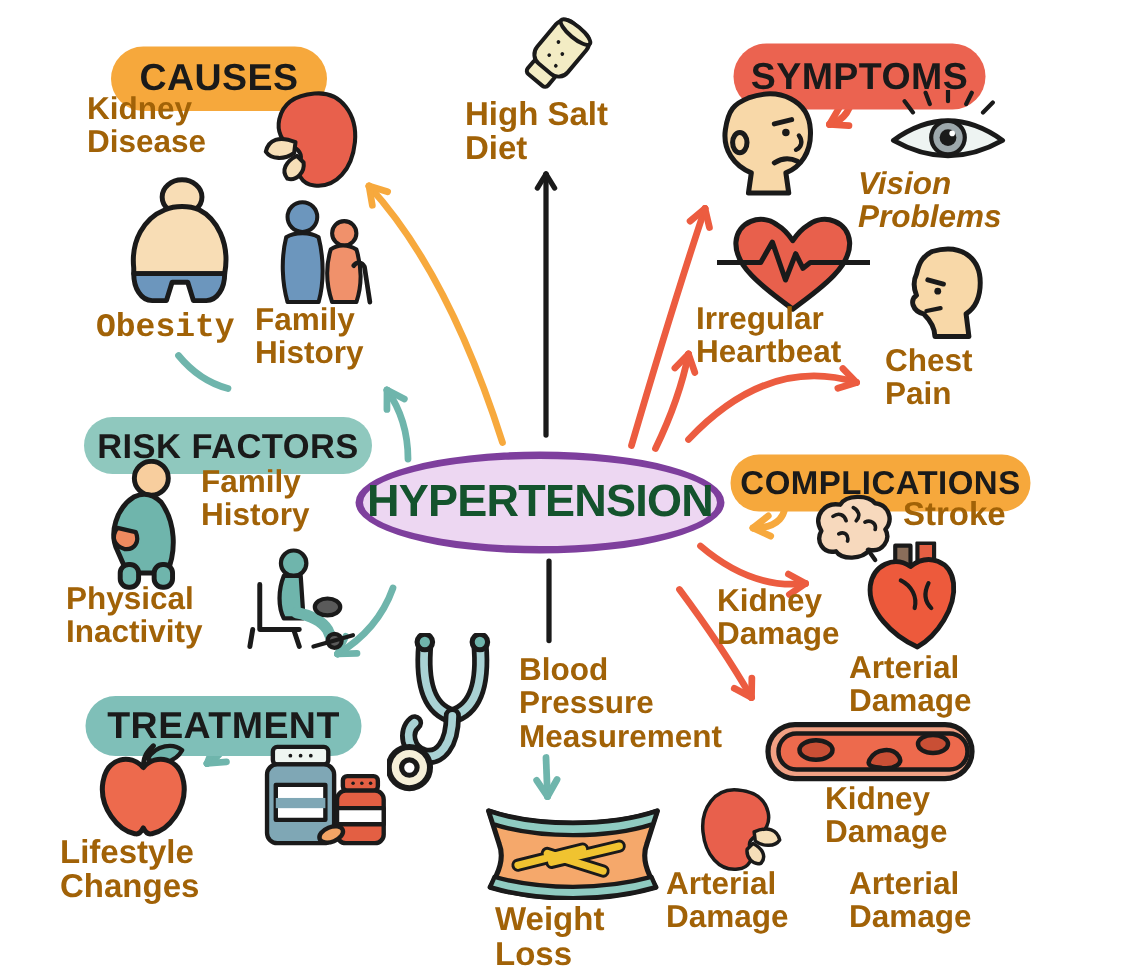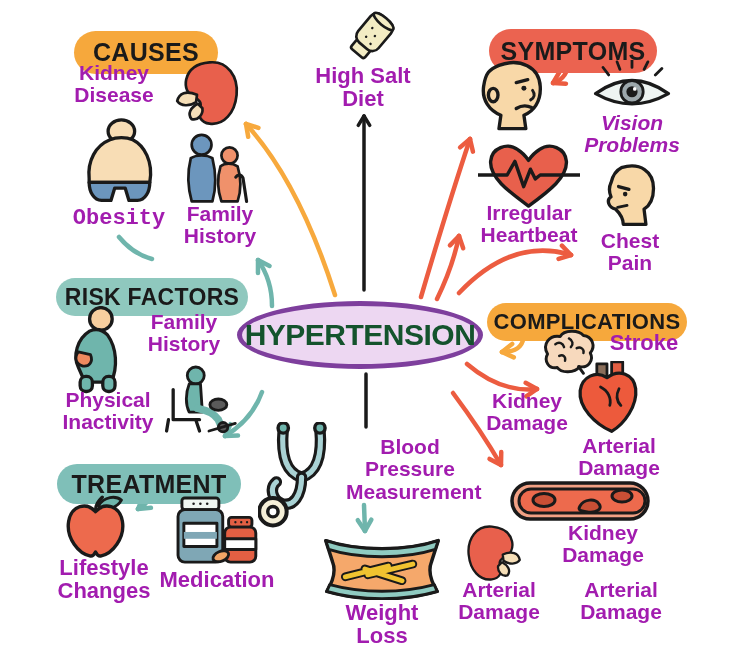--- a/index.html
+++ b/index.html
@@ -6,21 +6,21 @@
   body{font-family:"Liberation Sans", sans-serif; background:#fff;}
   #canvas{position:relative;width:750px;height:650px;background:#ffffff;overflow:hidden;}
   .abs{position:absolute;}
   svg{display:block;}
   .pill{display:flex;align-items:center;justify-content:center;border-radius:24px;
         font-weight:700;color:#1a1a1a;letter-spacing:.3px;margin-top:16px;}
   .pill-yellow{background:#F6A83C;}
   .pill-red{background:#EB6350;}
   .pill-teal{background:#8FC8BE;}
   .pill-teal2{background:#7FBFB8;}
-  .label{font-weight:700;color:#a21caf;text-align:center;line-height:1.06;}
+  .label{font-weight:700;color:#a16207;text-align:left;line-height:1.06;}
   #center-node{display:flex;align-items:center;justify-content:center;
         background:#EDD7F2;border:5px solid #7E3F9D;border-radius:50%;
         font-weight:700;color:#14532d;letter-spacing:-0.5px;}
 </style>
 </head>
 <body>
 
 <div id="canvas">
 
   <svg id="arrows" class="abs" style="left:0;top:0" width="750" height="650" viewBox="0 0 750 650" fill="none" stroke-linecap="round" stroke-linejoin="round">
@@ -184,21 +184,20 @@
     <rect x="14" y="28" width="34" height="24" fill="#ffffff"></rect>
     <rect x="14" y="37" width="34" height="7" fill="#7FA7B5" stroke="none"></rect>
     <rect x="60" y="22" width="24" height="10" rx="3" fill="#E35F43"></rect>
     <circle cx="67" cy="27" r="1.2" fill="#1a1a1a" stroke="none"></circle>
     <circle cx="73" cy="27" r="1.2" fill="#1a1a1a" stroke="none"></circle>
     <circle cx="79" cy="27" r="1.2" fill="#1a1a1a" stroke="none"></circle>
     <rect x="56" y="32" width="32" height="36" rx="6" fill="#E35F43"></rect>
     <rect x="56" y="44" width="32" height="11" fill="#ffffff"></rect>
     <ellipse cx="52" cy="62" rx="8.5" ry="5" fill="#F2A465" transform="rotate(-22 52 62)"></ellipse>
   </svg>
-  <div class="abs label" style="left:152px;top:568px;width:130px;font-size:22px;">Medication</div>
 
   <svg class="abs" style="left:258px;top:422px" width="86" height="106" viewBox="0 0 75 92" stroke-linejoin="round" stroke-linecap="round" fill="none">
     <path d="M22,6 C20,28 24,44 38,48 C52,44 56,28 54,6" stroke="#1a1a1a" stroke-width="10"></path>
     <path d="M22,6 C20,28 24,44 38,48 C52,44 56,28 54,6" stroke="#A9D2D4" stroke-width="4.5"></path>
     <path d="M38,48 C38,64 31,74 21,71 C12,68 10,57 16,52" stroke="#1a1a1a" stroke-width="10"></path>
     <path d="M38,48 C38,64 31,74 21,71 C12,68 10,57 16,52" stroke="#A9D2D4" stroke-width="4.5"></path>
     <circle cx="22" cy="5" r="4.5" fill="#6FB5AC" stroke="#1a1a1a" stroke-width="3"></circle>
     <circle cx="54" cy="5" r="4.5" fill="#6FB5AC" stroke="#1a1a1a" stroke-width="3"></circle>
     <circle cx="13" cy="78" r="12" fill="#F5EFD8" stroke="#1a1a1a" stroke-width="3.5"></circle>
     <circle cx="13" cy="78" r="4.5" fill="#ffffff" stroke="#1a1a1a" stroke-width="3"></circle>

